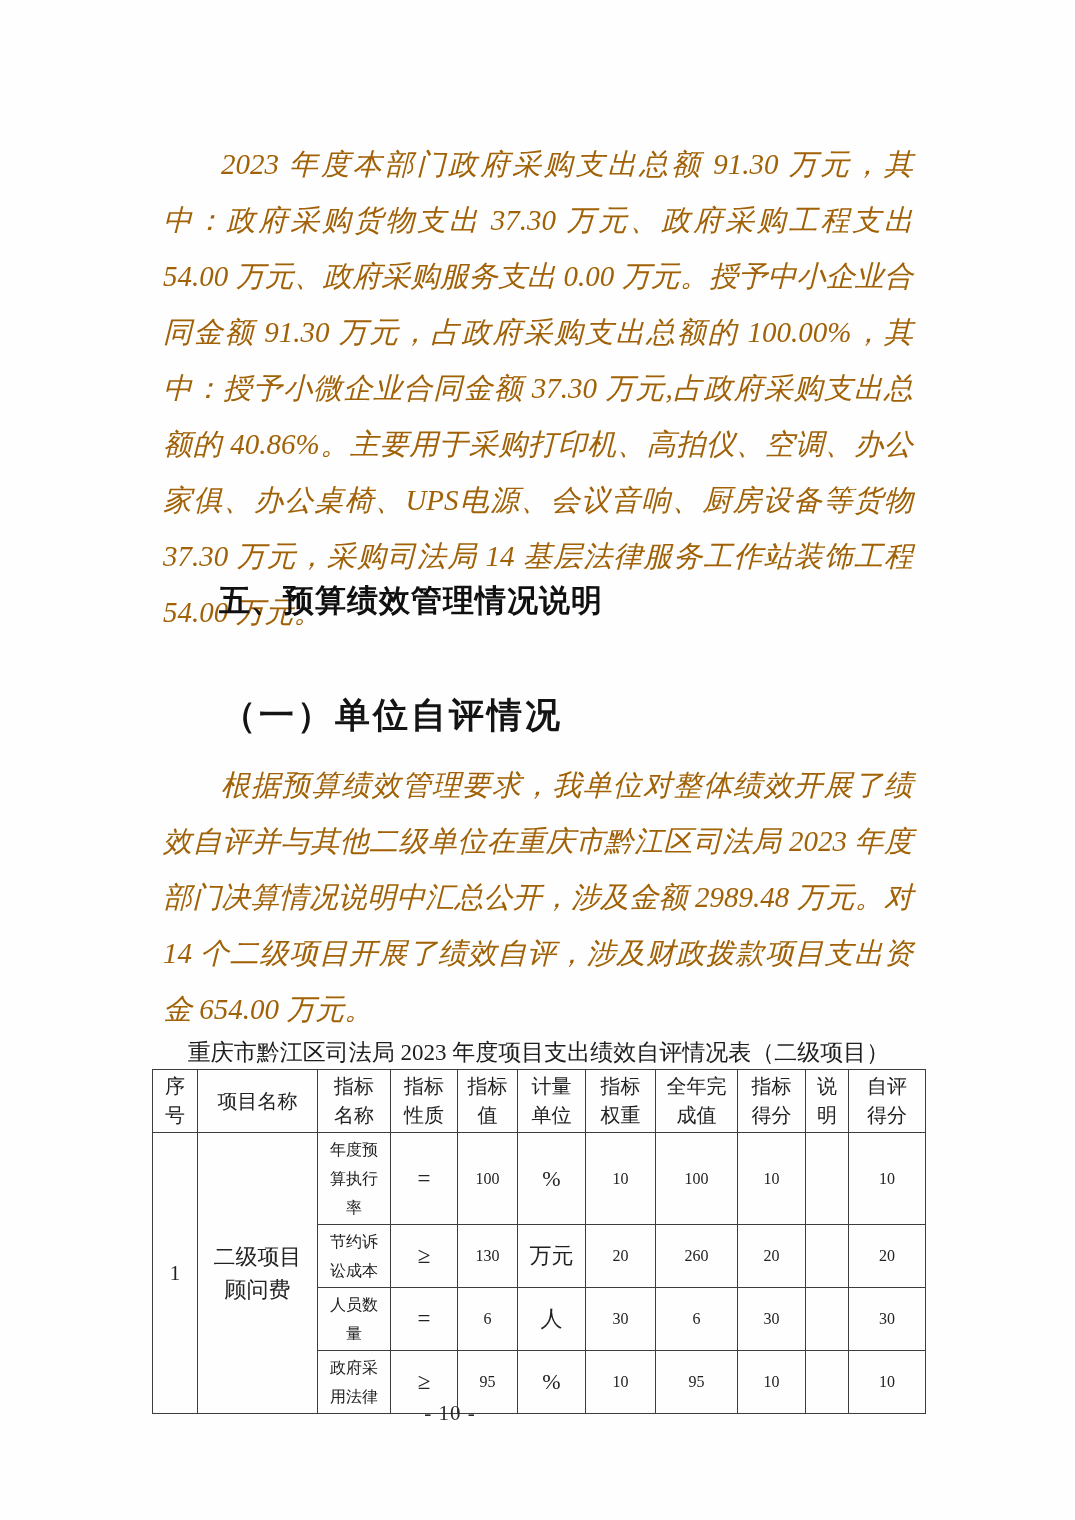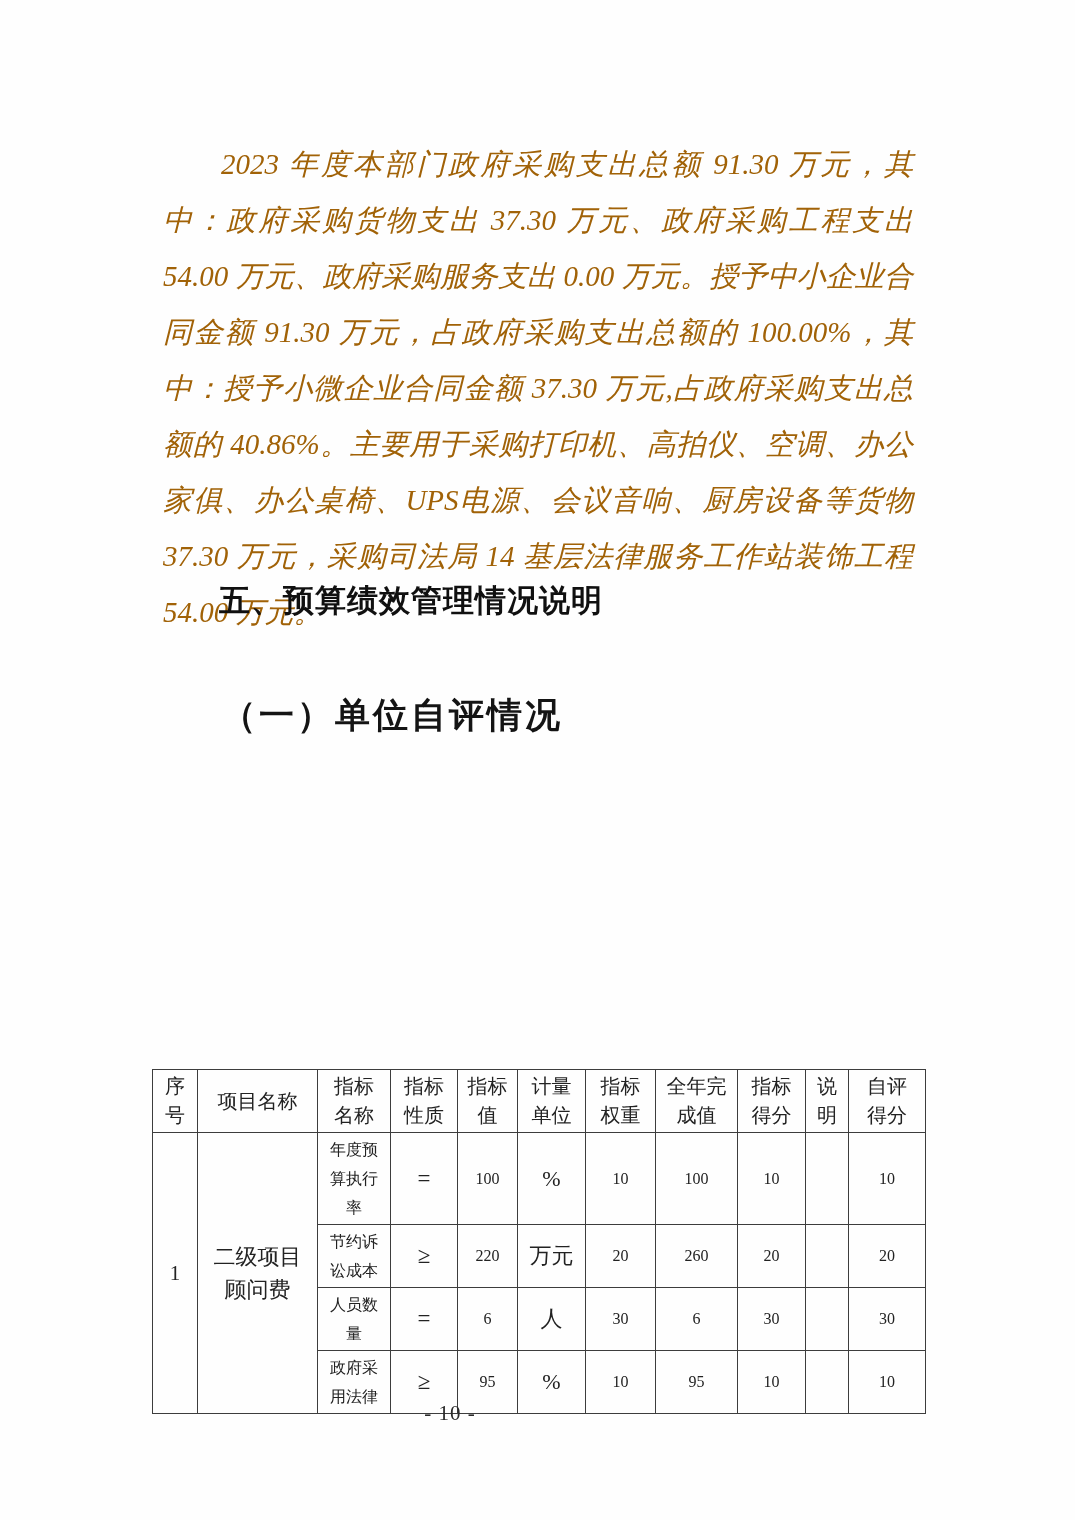--- a/index.html
+++ b/index.html
@@ -106,21 +106,23 @@
 <body>
 
 <div class="page">
 
   <p class="body-para para-procurement">2023 年度本部门政府采购支出总额 91.30 万元，其中：政府采购货物支出 37.30 万元、政府采购工程支出 54.00 万元、政府采购服务支出 0.00 万元。授予中小企业合同金额 91.30 万元，占政府采购支出总额的 100.00%，其中：授予小微企业合同金额 37.30 万元,占政府采购支出总额的 40.86%。主要用于采购打印机、高拍仪、空调、办公家俱、办公桌椅、UPS电源、会议音响、厨房设备等货物 37.30 万元，采购司法局 14 基层法律服务工作站装饰工程 54.00 万元。</p>
 
   <h2 class="section-heading">五、预算绩效管理情况说明</h2>
 
   <h3 class="subsection-heading">（一）单位自评情况</h3>
 
-
+  <p class="body-para para-selfeval">根据预算绩效管理要求，我单位对整体绩效开展了绩效自评并与其他二级单位在重庆市黔江区司法局 2023 年度部门决算情况说明中汇总公开，涉及金额 2989.48 万元。对 14 个二级项目开展了绩效自评，涉及财政拨款项目支出资金 654.00 万元。</p>
+
+  <div class="table-title">重庆市黔江区司法局 2023 年度项目支出绩效自评情况表（二级项目）</div>
 
   <table class="perf">
     <colgroup>
       <col style="width:45px">
         <col style="width:120px">
         <col style="width:73px">
         <col style="width:67px">
       <col style="width:60px">
         <col style="width:68px">
         <col style="width:70px">
@@ -168,21 +170,21 @@
         <td class="cell-num">10</td>
         <td class="cell-num">100</td>
         <td class="cell-num">10</td>
         <td class="cell-num"></td>
         <td class="cell-num">10</td>
       </tr>
       <tr class="row-std">
         <td class="cell-iname">节约诉
 讼成本</td>
         <td class="cell-nature">≥</td>
-        <td class="cell-num">220</td>
+        <td class="cell-num">130</td>
         <td class="cell-unit">万元</td>
         <td class="cell-num">20</td>
         <td class="cell-num">260</td>
         <td class="cell-num">20</td>
         <td class="cell-num"></td>
         <td class="cell-num">20</td>
       </tr>
       <tr class="row-std">
         <td class="cell-iname">人员数
 量</td>

